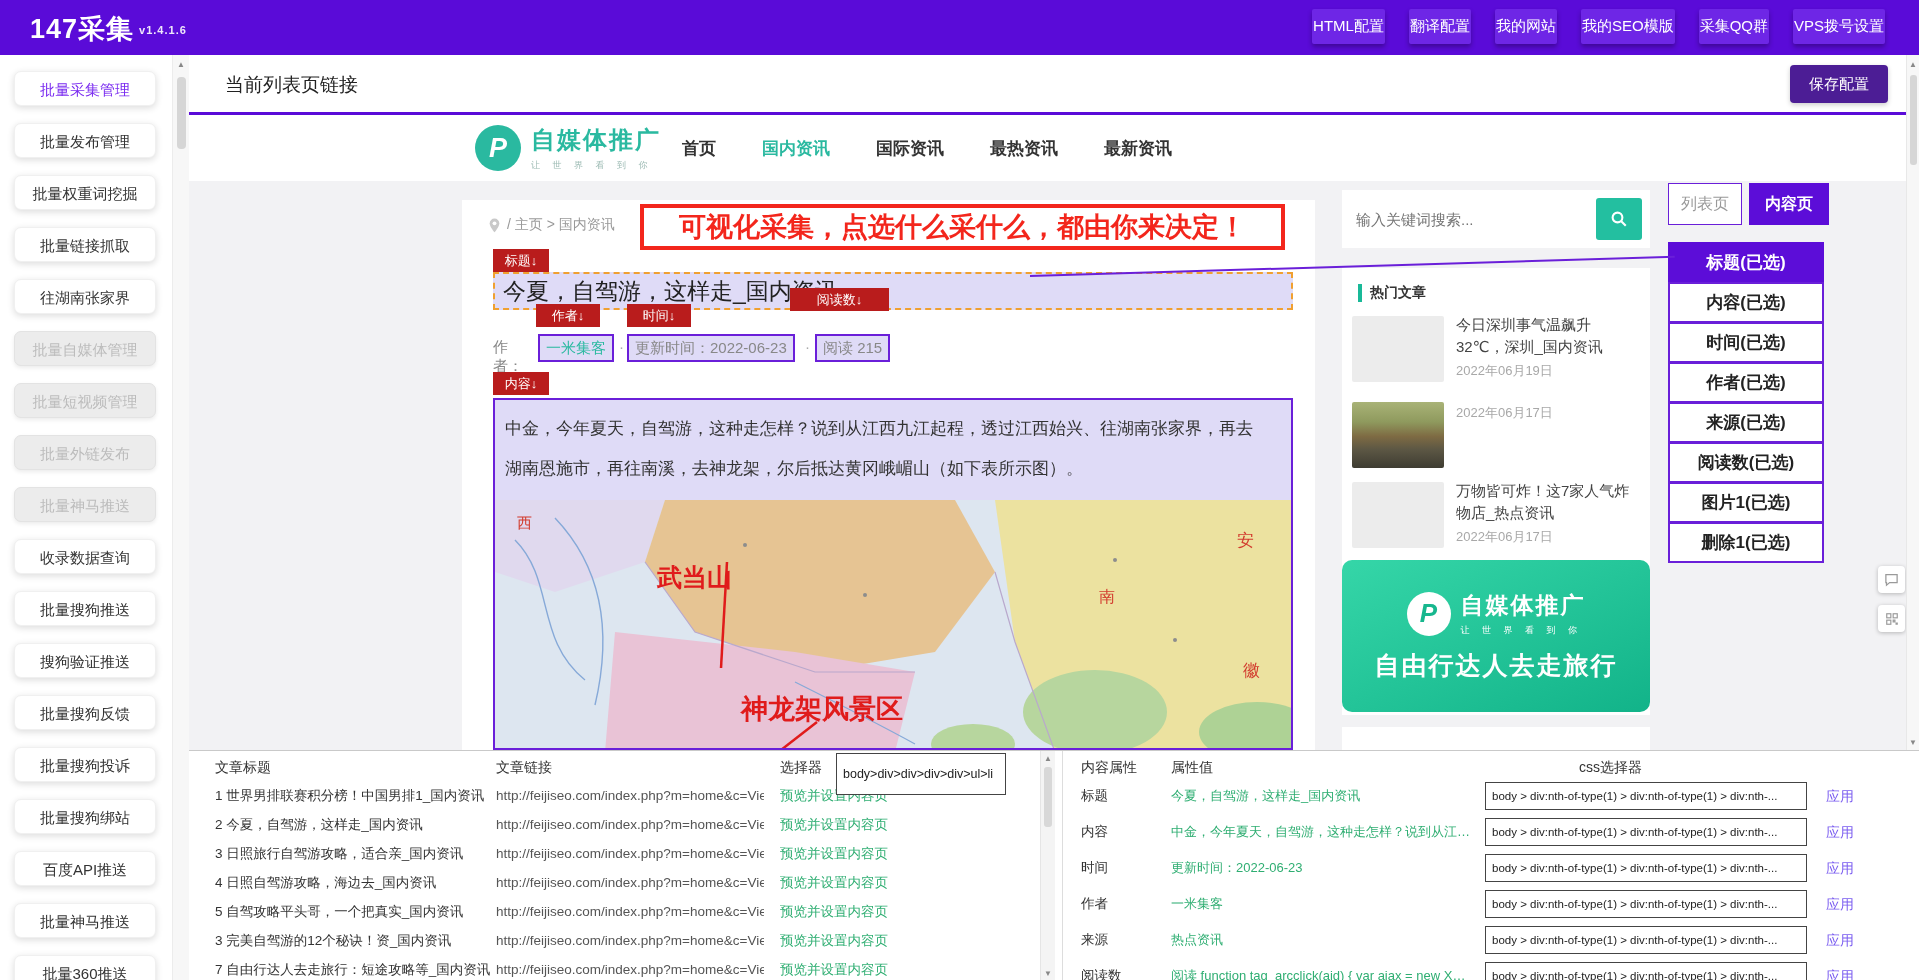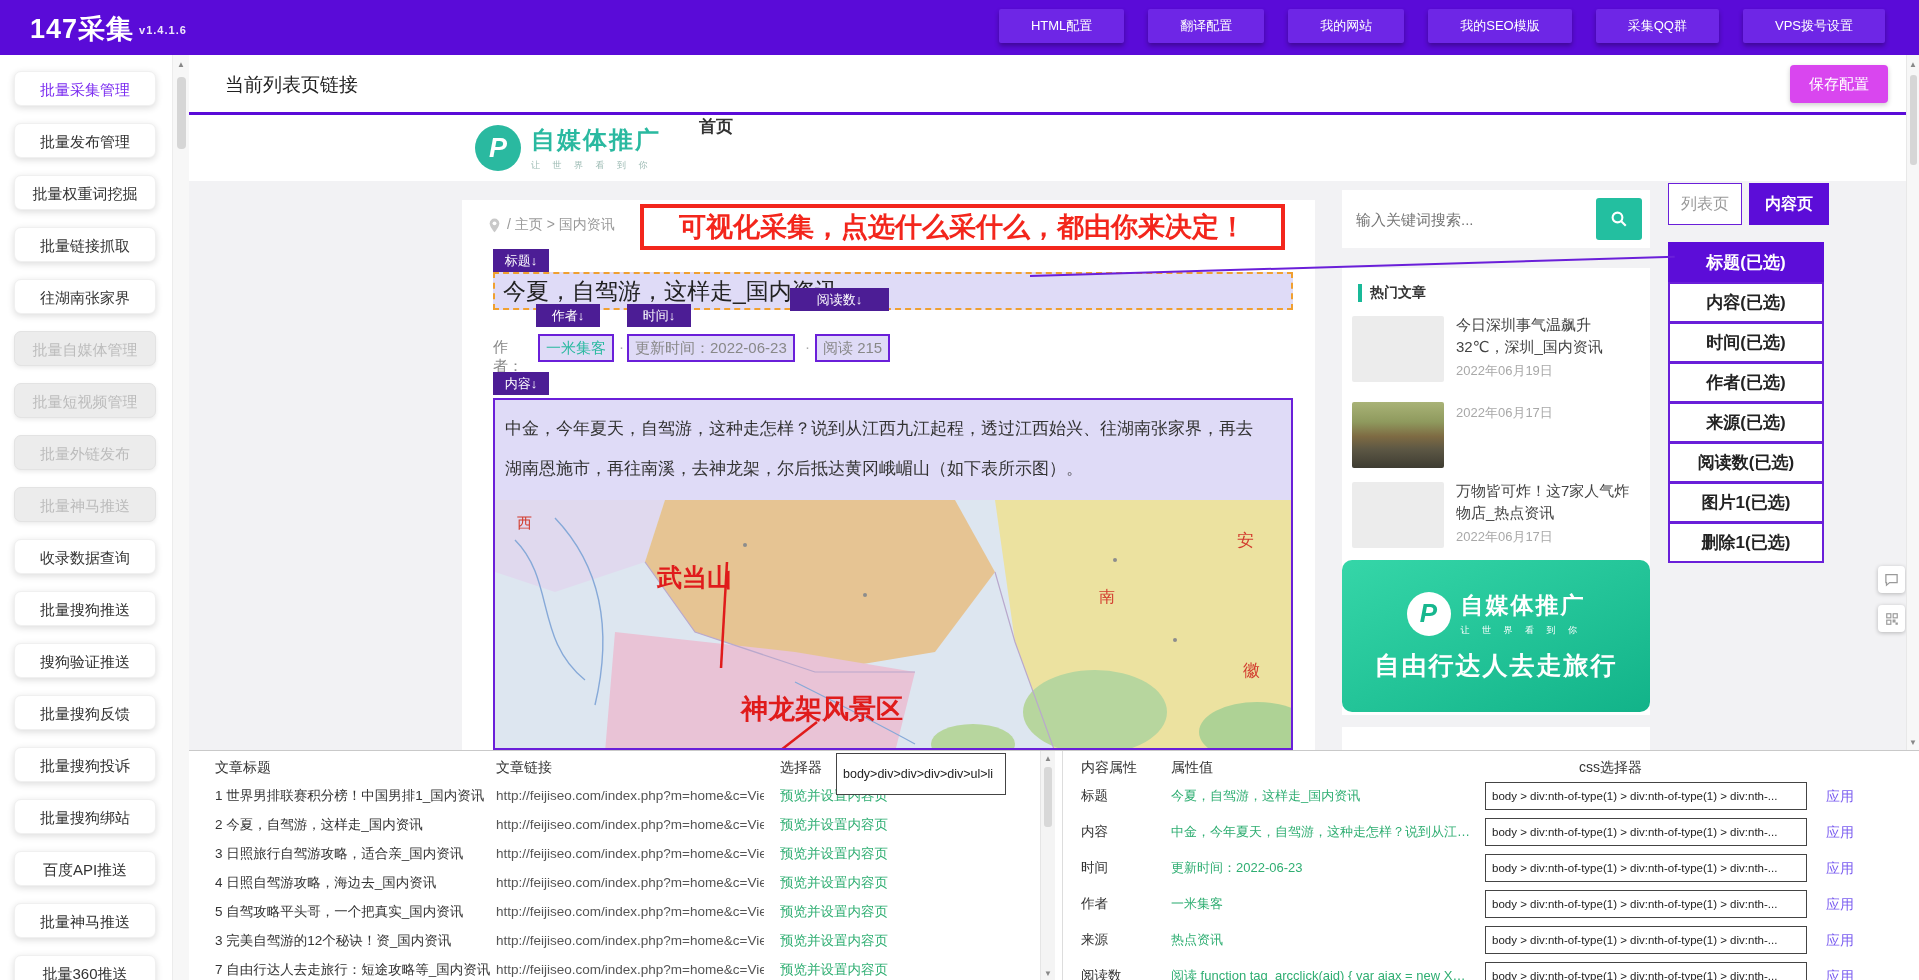--- a/index.html
+++ b/index.html
@@ -4,54 +4,54 @@
 <style>
   * { margin:0; padding:0; box-sizing:border-box; }
   html,body { width:1919px; height:980px; overflow:hidden; }
   body { font-family:"Liberation Sans","DejaVu Sans",sans-serif; background:#fff; position:relative; }
 
   
   .topbar { position:absolute; left:0; top:0; width:1919px; height:55px; background:#5a0bd8; color:#fff; z-index:40; }
   .brand { position:absolute; left:30px; top:11px; font-size:27px; font-weight:bold; letter-spacing:1px; }
   .brand small { font-size:11px; font-weight:bold; margin-left:5px; vertical-align:4px; opacity:.9; }
   .topmenu { position:absolute; right:34px; top:9px; display:flex; gap:24px; }
-  .topmenu .mi { background:#6e26e6; box-shadow:0 3px 5px rgba(0,0,0,.3); padding:8px 32px; font-size:13px; border-radius:2px; cursor:pointer; white-space:nowrap; }
+  .topmenu .mi { background:#6e26e6; box-shadow:0 3px 5px rgba(0,0,0,.3); padding:8px 1px; font-size:15px; border-radius:2px; cursor:pointer; white-space:nowrap; }
 
   
   .sidebar { position:absolute; left:0; top:55px; width:172px; height:925px; background:#fff; padding-top:16px; overflow:hidden; z-index:30; }
   .side-item { margin:0 16px 17px 14px; height:35px; line-height:35px; text-align:center; background:#fff; border:1px solid #f0f0f0; border-radius:7px; box-shadow:0 2px 7px rgba(0,0,0,.14); font-size:15px; color:#333; cursor:pointer; white-space:nowrap; }
   .side-item.active { color:#7a2bf0; }
   .side-item.disabled { background:#ececec; color:#bcbcbc; box-shadow:0 2px 4px rgba(0,0,0,.08); border-color:#e3e3e3; }
   .side-scroll { position:absolute; left:172px; top:55px; width:17px; height:925px; background:#f7f7f7; border-left:1px solid #ececec; z-index:31; }
   .sb-arrow { width:100%; text-align:center; font-size:8px; color:#888; padding-top:5px; }
   .sb-thumb { position:absolute; left:4px; top:22px; width:9px; height:72px; background:#d6d6d6; border-radius:4px; }
 
   
   .toolbar { position:absolute; left:189px; top:55px; width:1717px; height:60px; background:#fff; border-bottom:3px solid #5a0bd8; z-index:20; }
   .url-label { position:absolute; left:36px; top:17px; font-size:19px; color:#222; }
   .url-input { position:absolute; left:166px; top:10px; width:848px; height:38px; border:1px solid #7b2ff2; border-radius:4px; padding:0 12px; font-size:15px; color:#333; font-family:inherit; background:#fff; }
-  .save-btn { position:absolute; left:1601px; top:10px; width:98px; height:38px; background:#d946ef; color:#fff; border-radius:4px; font-size:15px; text-align:center; line-height:38px; cursor:pointer; box-shadow:0 2px 5px rgba(0,0,0,.2); }
+  .save-btn { position:absolute; left:1601px; top:10px; width:98px; height:38px; background:#4c1d95; color:#fff; border-radius:4px; font-size:15px; text-align:center; line-height:38px; cursor:pointer; box-shadow:0 2px 5px rgba(0,0,0,.2); }
 
   
   .page { position:absolute; left:189px; top:115px; width:1717px; height:635px; background:#f2f2f4; overflow:hidden; z-index:5; }
   .site-header { position:absolute; left:0; top:0; width:100%; height:66px; background:#fff; }
   .logo { position:absolute; left:286px; top:9px; display:flex; align-items:center; }
   .logo-circle { width:46px; height:46px; border-radius:50%; background:#2ab9a0; color:#fff; font-size:27px; font-weight:bold; display:flex; align-items:center; justify-content:center; font-style:italic; }
   .logo-texts { margin-left:10px; }
   .logo-name { font-size:24px; font-weight:bold; color:#2ab9a0; letter-spacing:2px; }
   .logo-slogan { font-size:9px; color:#9dbbb4; letter-spacing:5px; margin-top:3px; }
-  .site-nav { position:absolute; left:493px; top:0; height:66px; display:flex; align-items:center; gap:64px;flex-direction:column; }
+  .site-nav { position:absolute; left:493px; top:0; height:66px; display:flex; align-items:center; gap:46px; }
   .site-nav .nv { font-size:17px; font-weight:bold; color:#333; cursor:pointer; white-space:nowrap; }
   .site-nav .nv.active { color:#2ab9a0; }
 
   .article-card { position:absolute; left:273px; top:85px; width:853px; height:550px; background:#fff; }
   .crumb { position:absolute; left:26px; top:16px; display:flex; align-items:center; font-size:14px; color:#999; }
   .crumb svg { margin-right:6px; }
   .promo { position:absolute; left:178px; top:4px; width:645px; height:46px; background:#fff; border:4px solid #f3261c; color:#f3261c; font-size:27px; font-weight:bold; display:flex; align-items:center; justify-content:center; z-index:25; white-space:nowrap; }
-  .rtag { position:absolute; background:#4c1d95; color:#fff; font-size:13px; text-align:center; line-height:23px; height:23px; z-index:6; }
+  .rtag { position:absolute; background:#b91c1c; color:#fff; font-size:13px; text-align:center; line-height:23px; height:23px; z-index:6; }
   .title-box { position:absolute; left:31px; top:72px; width:800px; height:38px; background:#dfdbf7; border:2px dashed #f0a030; font-size:23px; color:#222; line-height:34px; padding-left:8px; white-space:nowrap; z-index:4; }
   .meta-row { position:absolute; left:31px; top:134px; height:28px; font-size:15px; color:#888; z-index:4; }
   .meta-label { position:absolute; left:0; top:4px; }
   .meta-box { position:absolute; top:0; height:28px; line-height:24px; background:#dfdbf7; border:2px solid #6a1fd9; padding:0 6px; white-space:nowrap; }
   .meta-dot { position:absolute; top:4px; color:#aaa; }
   .author-val { color:#2ab9a0; }
   .content-box { position:absolute; left:31px; top:198px; width:800px; height:352px; background:#dfdbf7; border:2px solid #6a1fd9; overflow:hidden; z-index:3; }
   .content-line { font-size:17px; color:#333; white-space:nowrap; padding-left:10px; margin-top:17px; }
   .map-wrap { position:absolute; left:0px; top:100px; width:796px; height:252px; }
 

